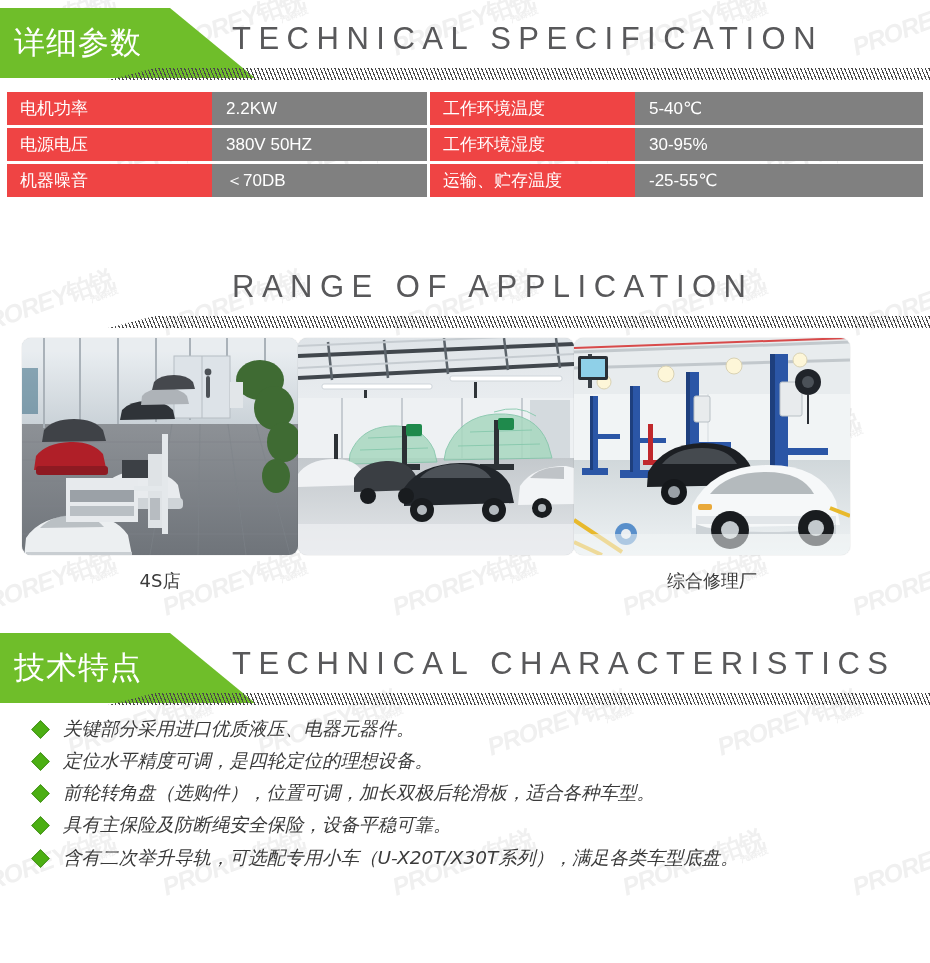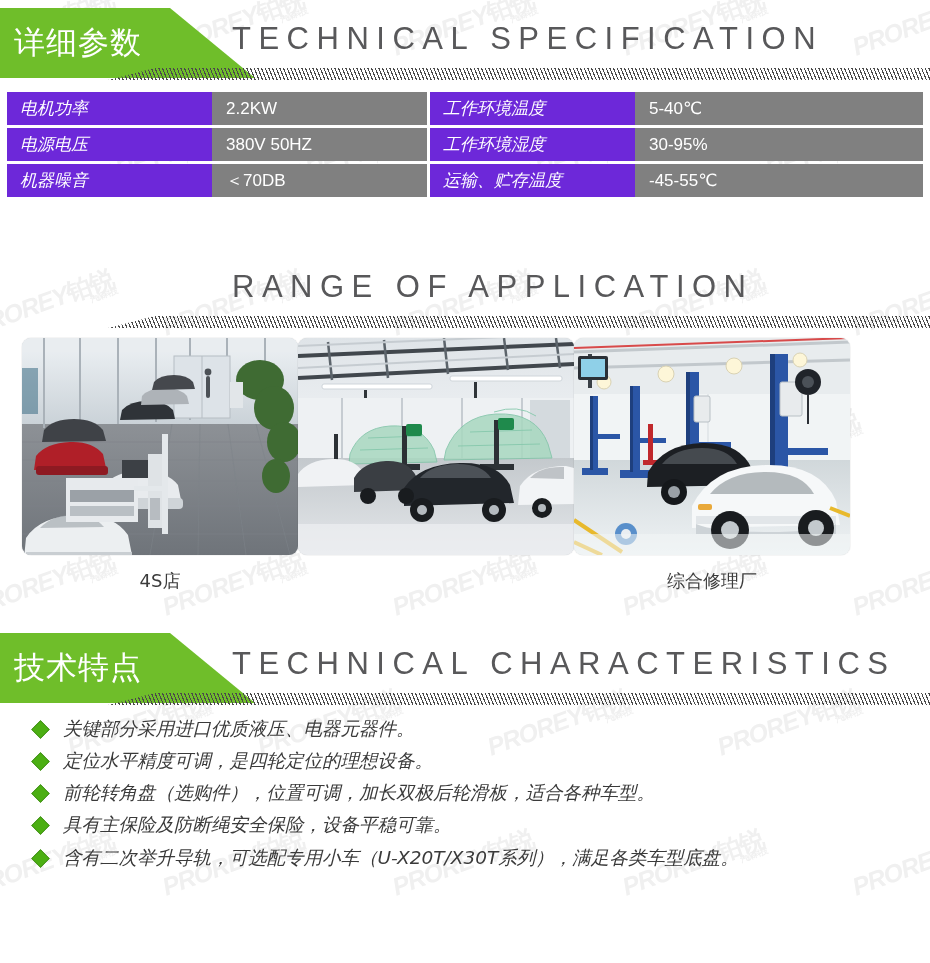--- a/index.html
+++ b/index.html
@@ -78,28 +78,27 @@
 
   
   .spec-table {
     margin: 11px 7px 0 7px;
     width: 916px;
     border-collapse: separate;
     border-spacing: 0 3px;
   }
   .spec-table td { height: 33px; vertical-align: middle; }
   .spec-label {
-    background: #6d28d9;
+    background: #ef4444;
     color:#ffffff;
     font-size: 17px;
     padding-left: 13px;
     width: 205px;
     font-family: "DejaVu Sans", "Liberation Sans", sans-serif;
     white-space:nowrap;
-    font-style:italic;
   }
   .spec-value {
     background: #808080;
     color:#ffffff;
     font-size: 17px;
     padding-left: 14px;
     font-family: "Liberation Sans", "DejaVu Sans", sans-serif;
     white-space:nowrap;
   }
   td.spec-value.v-left { width: 215px; }
@@ -219,21 +218,21 @@
         <td class="spec-value v-left">380V  50HZ</td>
         <td class="spec-gap"></td>
         <td class="spec-label">工作环境湿度</td>
         <td class="spec-value">30-95%</td>
       </tr>
       <tr>
         <td class="spec-label">机器噪音</td>
         <td class="spec-value v-left">＜70DB</td>
         <td class="spec-gap"></td>
         <td class="spec-label">运输、贮存温度</td>
-        <td class="spec-value">-45-55℃</td>
+        <td class="spec-value">-25-55℃</td>
       </tr>
     </tbody>
   </table>
 
   <div class="section-header" style="margin-top:48px;">
     <div class="sh-en">RANGE OF APPLICATION</div>
     <div class="sh-hatch"></div>
   </div>
 
   <div class="photos">

